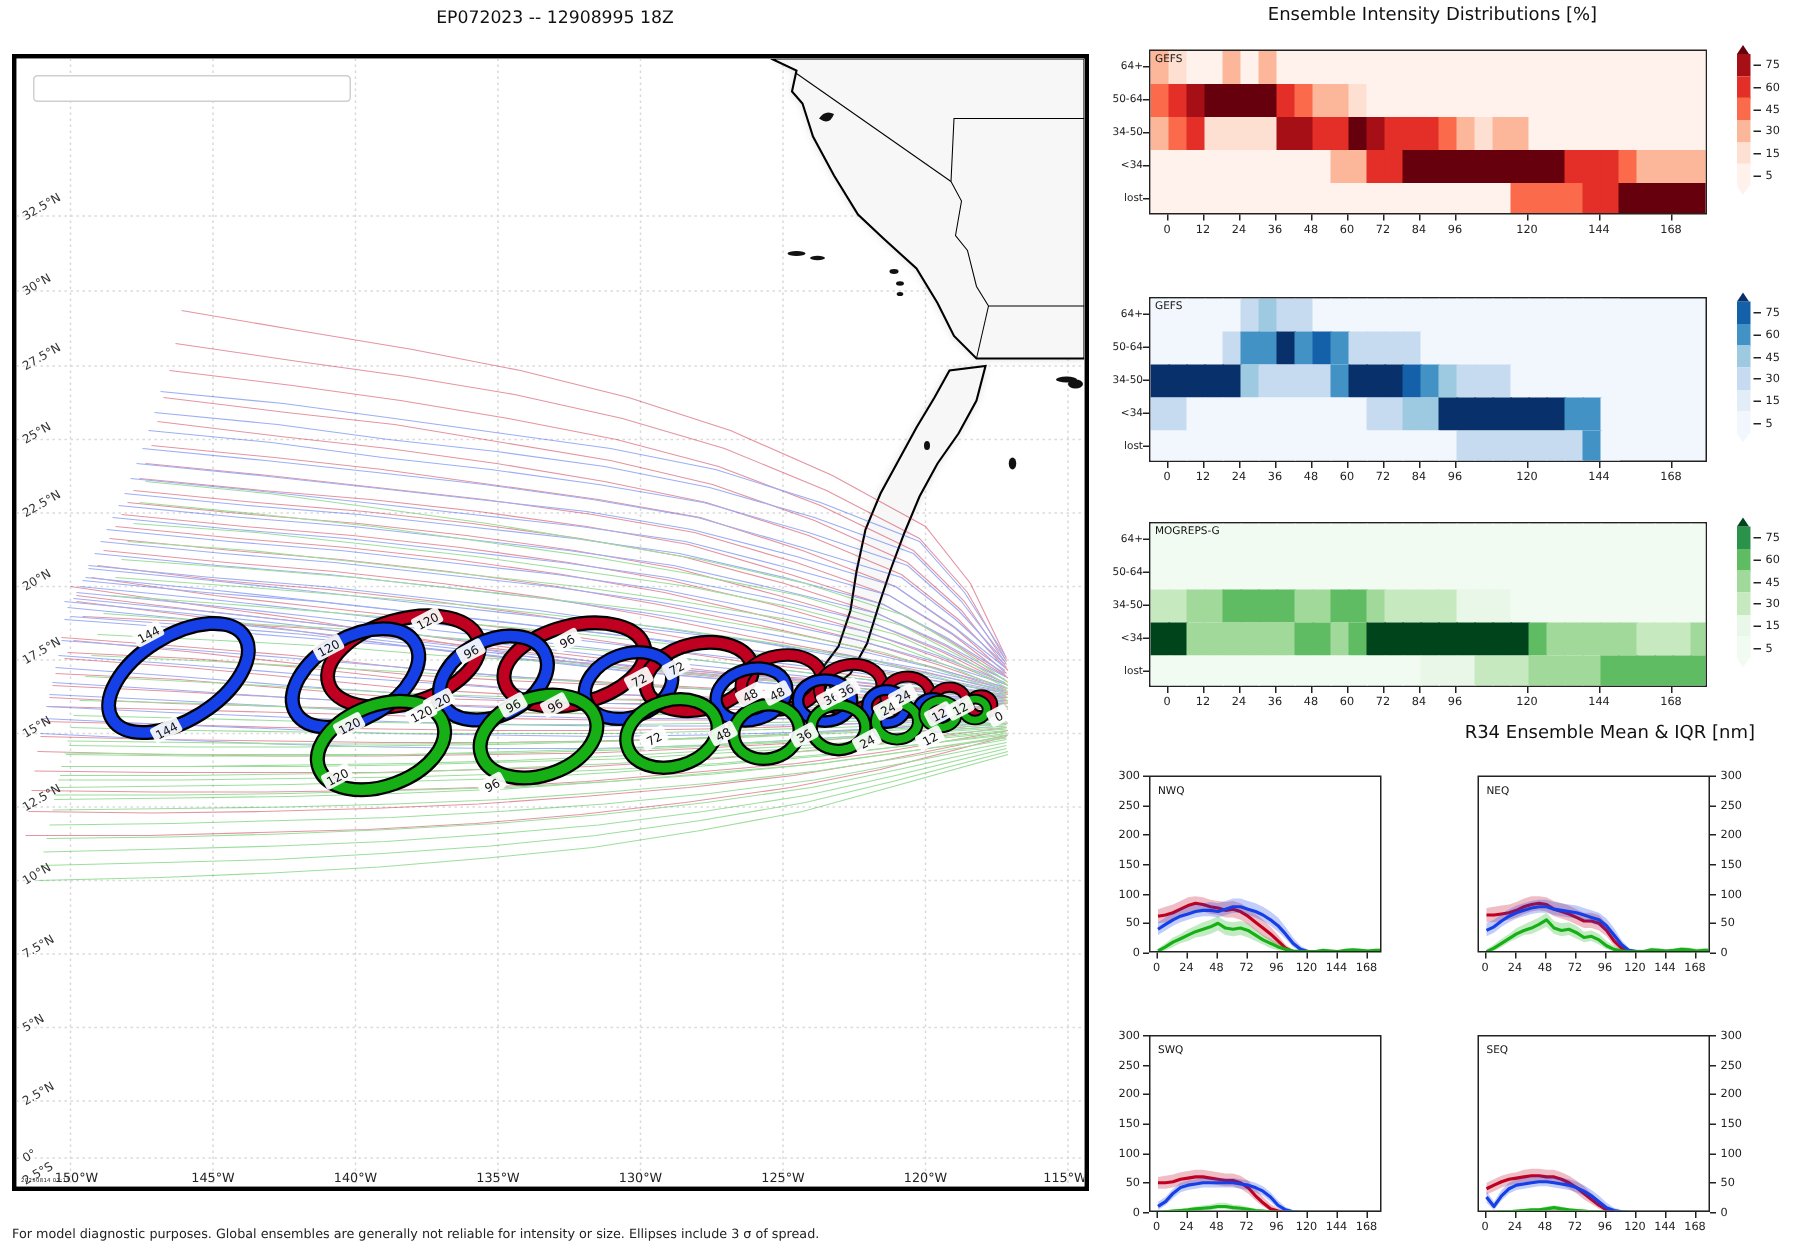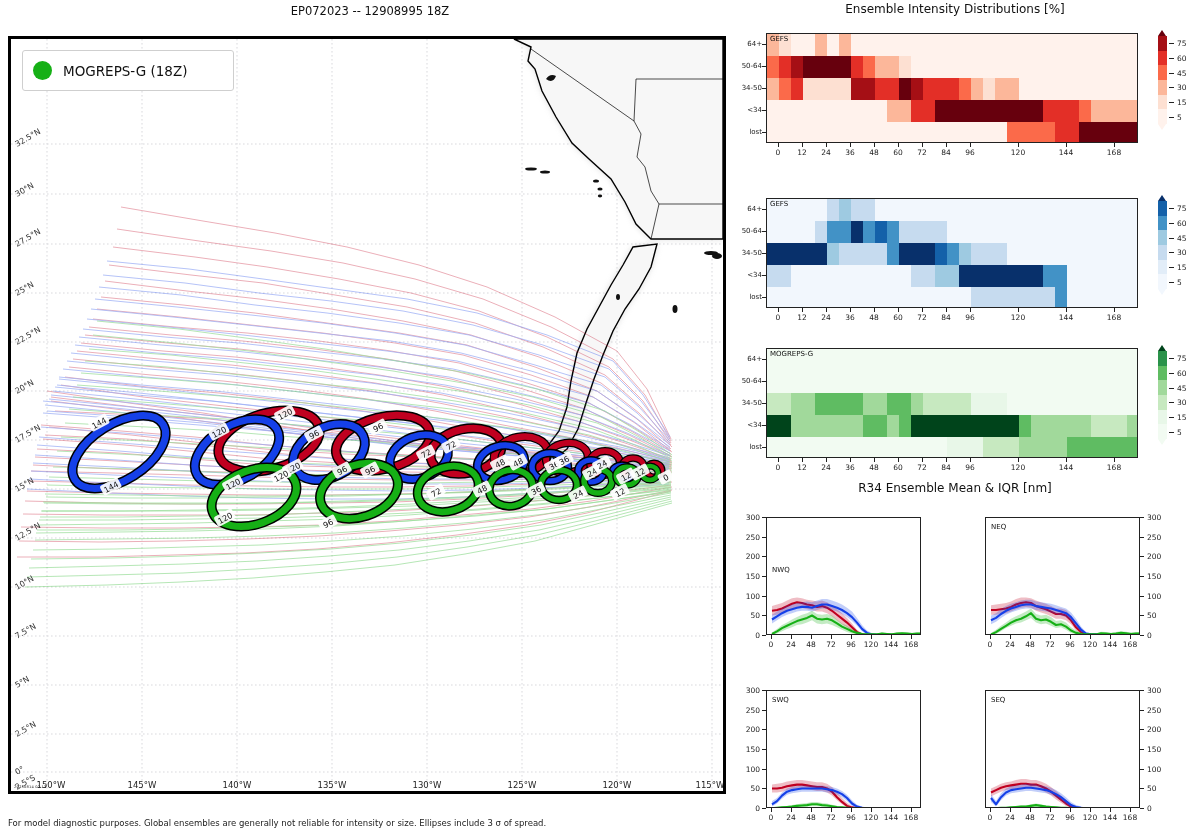--- a/index.html
+++ b/index.html
@@ -19,21 +19,21 @@
 
   
   #map-legend{left:22px;top:50px;width:212px;background:#fff;border:1px solid #cfcfcf;
               border-radius:3px;padding:8px 10px 8px 10px;box-sizing:border-box;}
   .lg-row{display:flex;align-items:center;height:23px;}
   .lg-dot{width:19px;height:19px;border-radius:50%;margin-right:11px;flex:0 0 auto;}
   .lg-txt{font-size:13.5px;color:#111;}
 
   
   #hm-title{left:740px;top:2px;width:430px;text-align:center;font-size:12px;}
-  #r34-title{left:740px;top:481px;width:430px;text-align:center;font-size:12px;}
+  #r34-title{left:740px;top:481px;width:430px;text-align:right;font-size:12px;}
 
   .hm-block{position:absolute;}
   .hm-plot{position:absolute;border:1px solid #222;box-sizing:border-box;overflow:hidden;}
   .hm-tag{position:absolute;left:3px;top:1px;font-size:7px;color:#111;z-index:5;}
   .hm-cell{position:absolute;}
   .hm-ylab{position:absolute;right:4px;font-size:7px;color:#222;text-align:right;
            transform:translateY(-50%);white-space:nowrap;}
   .hm-ytick,.hm-xtick{position:absolute;background:#222;}
   .hm-xlab{position:absolute;font-size:7.5px;color:#222;transform:translateX(-50%);top:3px;}
 
@@ -441,24 +441,20 @@
             <text x="511" y="749">125°W</text>
           <text x="606" y="749">120°W</text>
             <text x="699" y="749">115°W</text>
         </g>
       </g>
     </svg>
   </div>
 </div>
 
 <div class="abs" id="map-legend">
-  <div class="lg-row">
-    <span class="lg-dot" style="background:#16b016"></span>
-    <span class="lg-txt">MOGREPS-G (18Z)</span>
-  </div>
 </div>
 
 <div class="abs" id="stamp">20230814 02:13</div>
 
 <div class="abs" id="hm-title">Ensemble Intensity Distributions [%]</div>
 <div id="heatmaps-host">
     <div class="hm-block" style="left: 0px; top: 0px;">
       <div class="hm-plot" style="left: 766px; top: 33px; width: 372px; height: 110px; background: rgb(255, 242, 236);">
         <div class="hm-cell" style="left: 0px; top: 0px; width: 12.6px; height: 22.4px; background: rgb(252, 183, 154);"></div>
         <div class="hm-cell" style="left: 12px; top: 0px; width: 12.6px; height: 22.4px; background: rgb(253, 224, 210);"></div>
@@ -1089,21 +1085,21 @@
       <div class="q-plot" style="left: 766px; top: 517px; width: 155px; height: 118px;">
         <svg width="155" height="118" style="position: absolute; left: 0px; top: 0px;">
           <path d="M5.0,88.1 L10.0,86.5 L15.0,85.0 L20.0,82.6 L25.0,80.2 L30.0,79.5 L35.0,80.2 L40.0,81.8 L45.0,82.6 L50.0,83.4 L55.0,82.6 L60.0,84.2 L65.0,87.3 L70.0,91.3 L75.0,95.2 L80.0,99.9 L85.0,105.4 L90.0,111.7 L95.0,115.2 L100.0,116.8 L105.0,116.8 L110.0,116.8 L115.0,116.8 L120.0,116.8 L125.0,116.8 L130.0,116.8 L135.0,116.8 L140.0,116.8 L145.0,116.8 L150.0,116.8 L155.0,116.8 L155.0,117.6 L150.0,117.6 L145.0,117.6 L140.0,117.6 L135.0,117.6 L130.0,117.6 L125.0,117.6 L120.0,117.6 L115.0,117.6 L110.0,117.6 L105.0,117.6 L100.0,117.6 L95.0,117.6 L90.0,116.4 L85.0,113.3 L80.0,109.3 L75.0,106.2 L70.0,102.3 L65.0,98.3 L60.0,95.2 L55.0,93.6 L50.0,93.6 L45.0,92.0 L40.0,91.3 L35.0,89.7 L30.0,88.9 L25.0,90.5 L20.0,92.8 L15.0,95.2 L10.0,96.8 L5.0,97.5 Z" fill="#c00020" opacity="0.26" stroke="none"></path>
           <path d="M5.0,92.8 L10.0,92.0 L15.0,90.5 L20.0,88.1 L25.0,85.7 L30.0,84.2 L35.0,85.0 L40.0,86.5 L45.0,87.3 L50.0,88.9 L55.0,88.1 L60.0,89.7 L65.0,92.8 L70.0,96.8 L75.0,100.7 L80.0,104.6 L85.0,109.3 L90.0,114.1 L95.0,116.4 L100.0,117.2 L105.0,117.2 L110.0,117.2 L115.0,117.2 L120.0,117.2 L125.0,117.2 L130.0,117.2 L135.0,117.2 L140.0,117.2 L145.0,117.2 L150.0,117.2 L155.0,117.2 " fill="none" stroke="#c00020" stroke-width="2.1" stroke-linejoin="round"></path>
           <path d="M5.0,96.8 L10.0,93.6 L15.0,90.5 L20.0,88.1 L25.0,86.5 L30.0,85.0 L35.0,84.2 L40.0,83.4 L45.0,84.2 L50.0,82.6 L55.0,81.0 L60.0,81.0 L65.0,82.6 L70.0,84.2 L75.0,86.5 L80.0,89.7 L85.0,93.6 L90.0,99.9 L95.0,107.0 L100.0,112.5 L105.0,115.2 L110.0,116.0 L115.0,116.0 L120.0,116.0 L125.0,116.0 L130.0,116.0 L135.0,116.0 L140.0,116.0 L145.0,116.0 L150.0,116.0 L155.0,116.0 L155.0,117.2 L150.0,117.2 L145.0,117.2 L140.0,117.2 L135.0,117.2 L130.0,117.2 L125.0,117.2 L120.0,117.2 L115.0,117.2 L110.0,117.2 L105.0,117.2 L100.0,116.4 L95.0,113.3 L90.0,107.8 L85.0,103.1 L80.0,99.1 L75.0,96.0 L70.0,93.6 L65.0,92.0 L60.0,90.5 L55.0,90.5 L50.0,92.0 L45.0,93.6 L40.0,92.8 L35.0,92.8 L30.0,93.6 L25.0,95.2 L20.0,96.8 L15.0,99.1 L10.0,102.3 L5.0,105.4 Z" fill="#1540e8" opacity="0.26" stroke="none"></path>
           <path d="M5.0,101.5 L10.0,98.3 L15.0,95.2 L20.0,92.8 L25.0,91.3 L30.0,89.7 L35.0,88.9 L40.0,88.9 L45.0,89.7 L50.0,88.1 L55.0,86.5 L60.0,86.5 L65.0,88.1 L70.0,89.7 L75.0,92.0 L80.0,95.2 L85.0,99.1 L90.0,104.6 L95.0,110.9 L100.0,114.9 L105.0,116.4 L110.0,116.8 L115.0,116.8 L120.0,116.8 L125.0,116.8 L130.0,116.8 L135.0,116.8 L140.0,116.8 L145.0,116.8 L150.0,116.8 L155.0,116.8 " fill="none" stroke="#1540e8" stroke-width="2.1" stroke-linejoin="round"></path>
           <path d="M5.0,114.5 L10.0,110.9 L15.0,107.0 L20.0,104.6 L25.0,101.5 L30.0,99.1 L35.0,96.8 L40.0,95.2 L45.0,92.8 L50.0,96.0 L55.0,96.8 L60.0,96.0 L65.0,97.5 L70.0,101.5 L75.0,105.4 L80.0,107.8 L85.0,110.9 L90.0,113.3 L95.0,114.9 L100.0,115.6 L105.0,115.6 L110.0,115.6 L115.0,114.5 L120.0,114.9 L125.0,115.6 L130.0,114.5 L135.0,114.1 L140.0,114.5 L145.0,114.9 L150.0,114.5 L155.0,114.5 L155.0,116.8 L150.0,116.8 L145.0,117.2 L140.0,116.8 L135.0,116.4 L130.0,116.8 L125.0,117.2 L120.0,116.8 L115.0,116.8 L110.0,117.2 L105.0,117.2 L100.0,117.2 L95.0,117.2 L90.0,116.4 L85.0,115.6 L80.0,114.1 L75.0,111.7 L70.0,109.3 L65.0,107.0 L60.0,105.4 L55.0,106.2 L50.0,105.4 L45.0,102.3 L40.0,104.6 L35.0,106.2 L30.0,107.0 L25.0,109.3 L20.0,110.9 L15.0,113.3 L10.0,115.6 L5.0,117.2 Z" fill="#16b016" opacity="0.26" stroke="none"></path>
           <path d="M5.0,116.0 L10.0,113.3 L15.0,110.1 L20.0,107.8 L25.0,105.4 L30.0,103.1 L35.0,101.5 L40.0,99.9 L45.0,97.5 L50.0,100.7 L55.0,101.5 L60.0,100.7 L65.0,102.3 L70.0,105.4 L75.0,108.6 L80.0,110.9 L85.0,113.3 L90.0,114.9 L95.0,116.0 L100.0,116.4 L105.0,116.4 L110.0,116.4 L115.0,115.6 L120.0,116.0 L125.0,116.4 L130.0,115.6 L135.0,115.2 L140.0,115.6 L145.0,116.0 L150.0,115.6 L155.0,115.6 " fill="none" stroke="#16b016" stroke-width="2.1" stroke-linejoin="round"></path>
         </svg>
       </div>
-      <div class="q-tag" style="left: 772px; top: 523px; position: absolute; margin-top: 43px;">NWQ</div>
+      <div class="q-tag" style="left: 772px; top: 523px; position: absolute;">NWQ</div>
       <div class="q-tick" style="left: 762px; top: 635px; width: 4px; height: 1px;"></div>
       <div class="q-ylab" style="left: 738px; top: 635px; width: 22px; text-align: right;">0</div>
       <div class="q-tick" style="left: 762px; top: 615.333px; width: 4px; height: 1px;"></div>
       <div class="q-ylab" style="left: 738px; top: 615.333px; width: 22px; text-align: right;">50</div>
       <div class="q-tick" style="left: 762px; top: 595.667px; width: 4px; height: 1px;"></div>
       <div class="q-ylab" style="left: 738px; top: 595.667px; width: 22px; text-align: right;">100</div>
       <div class="q-tick" style="left: 762px; top: 576px; width: 4px; height: 1px;"></div>
       <div class="q-ylab" style="left: 738px; top: 576px; width: 22px; text-align: right;">150</div>
       <div class="q-tick" style="left: 762px; top: 556.333px; width: 4px; height: 1px;"></div>
       <div class="q-ylab" style="left: 738px; top: 556.333px; width: 22px; text-align: right;">200</div>

